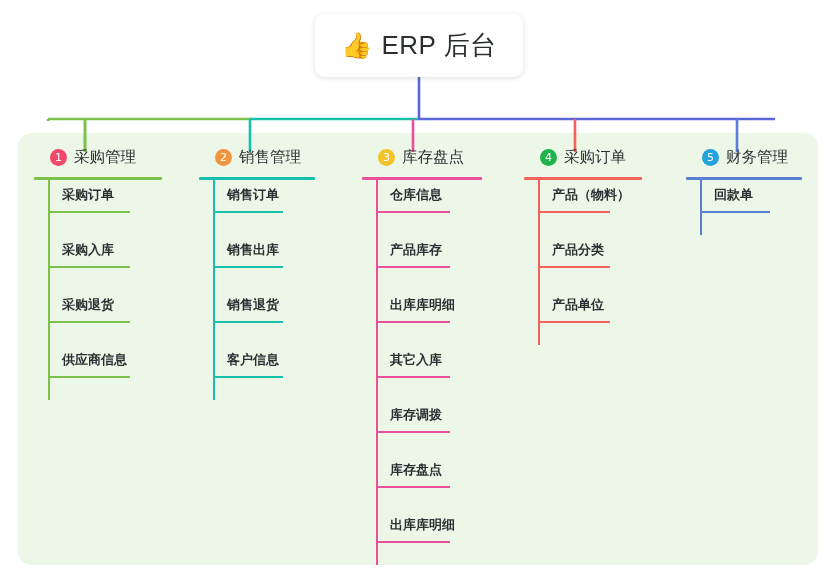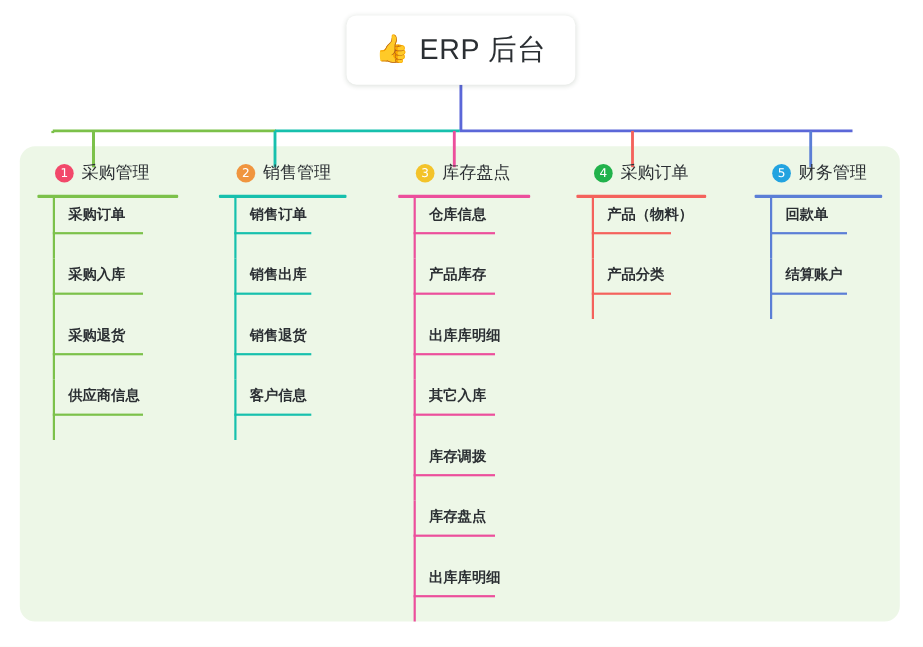--- a/index.html
+++ b/index.html
@@ -213,33 +213,33 @@
         <div class="leaf">
           <div class="leaf-stem" style="background: rgb(244, 98, 92);"></div>
           <div class="leaf-label">产品（物料）</div>
           <div class="leaf-rule" style="background: rgb(244, 98, 92); width: 72px;"></div>
         </div>
         <div class="leaf">
           <div class="leaf-stem" style="background: rgb(244, 98, 92);"></div>
           <div class="leaf-label">产品分类</div>
           <div class="leaf-rule" style="background: rgb(244, 98, 92); width: 72px;"></div>
         </div>
+        <div class="leaf">
+          <div class="leaf-stem" style="background: rgb(244, 98, 92);"></div>
+          <div class="leaf-label">产品单位</div>
+          <div class="leaf-rule" style="background: rgb(244, 98, 92); width: 72px;"></div>
+        </div>
       </div>
       <div class="column" style="left: 686px; width: 116px;">
         <div class="col-head">
           <span class="badge" style="background: rgb(34, 163, 224);">5</span>
           <span class="col-title">财务管理</span>
         </div>
         <div class="head-rule" style="background: rgb(91, 126, 214); width: 116px;"></div>
         <div class="leaf">
           <div class="leaf-stem" style="background: rgb(91, 126, 214);"></div>
           <div class="leaf-label">回款单</div>
           <div class="leaf-rule" style="background: rgb(91, 126, 214); width: 70px;"></div>
         </div>
-        <div class="leaf">
-          <div class="leaf-stem" style="background: rgb(91, 126, 214);"></div>
-          <div class="leaf-label">结算账户</div>
-          <div class="leaf-rule" style="background: rgb(91, 126, 214); width: 70px;"></div>
-        </div>
       </div>
     </div>
 
 </div>
 
 </body></html>

